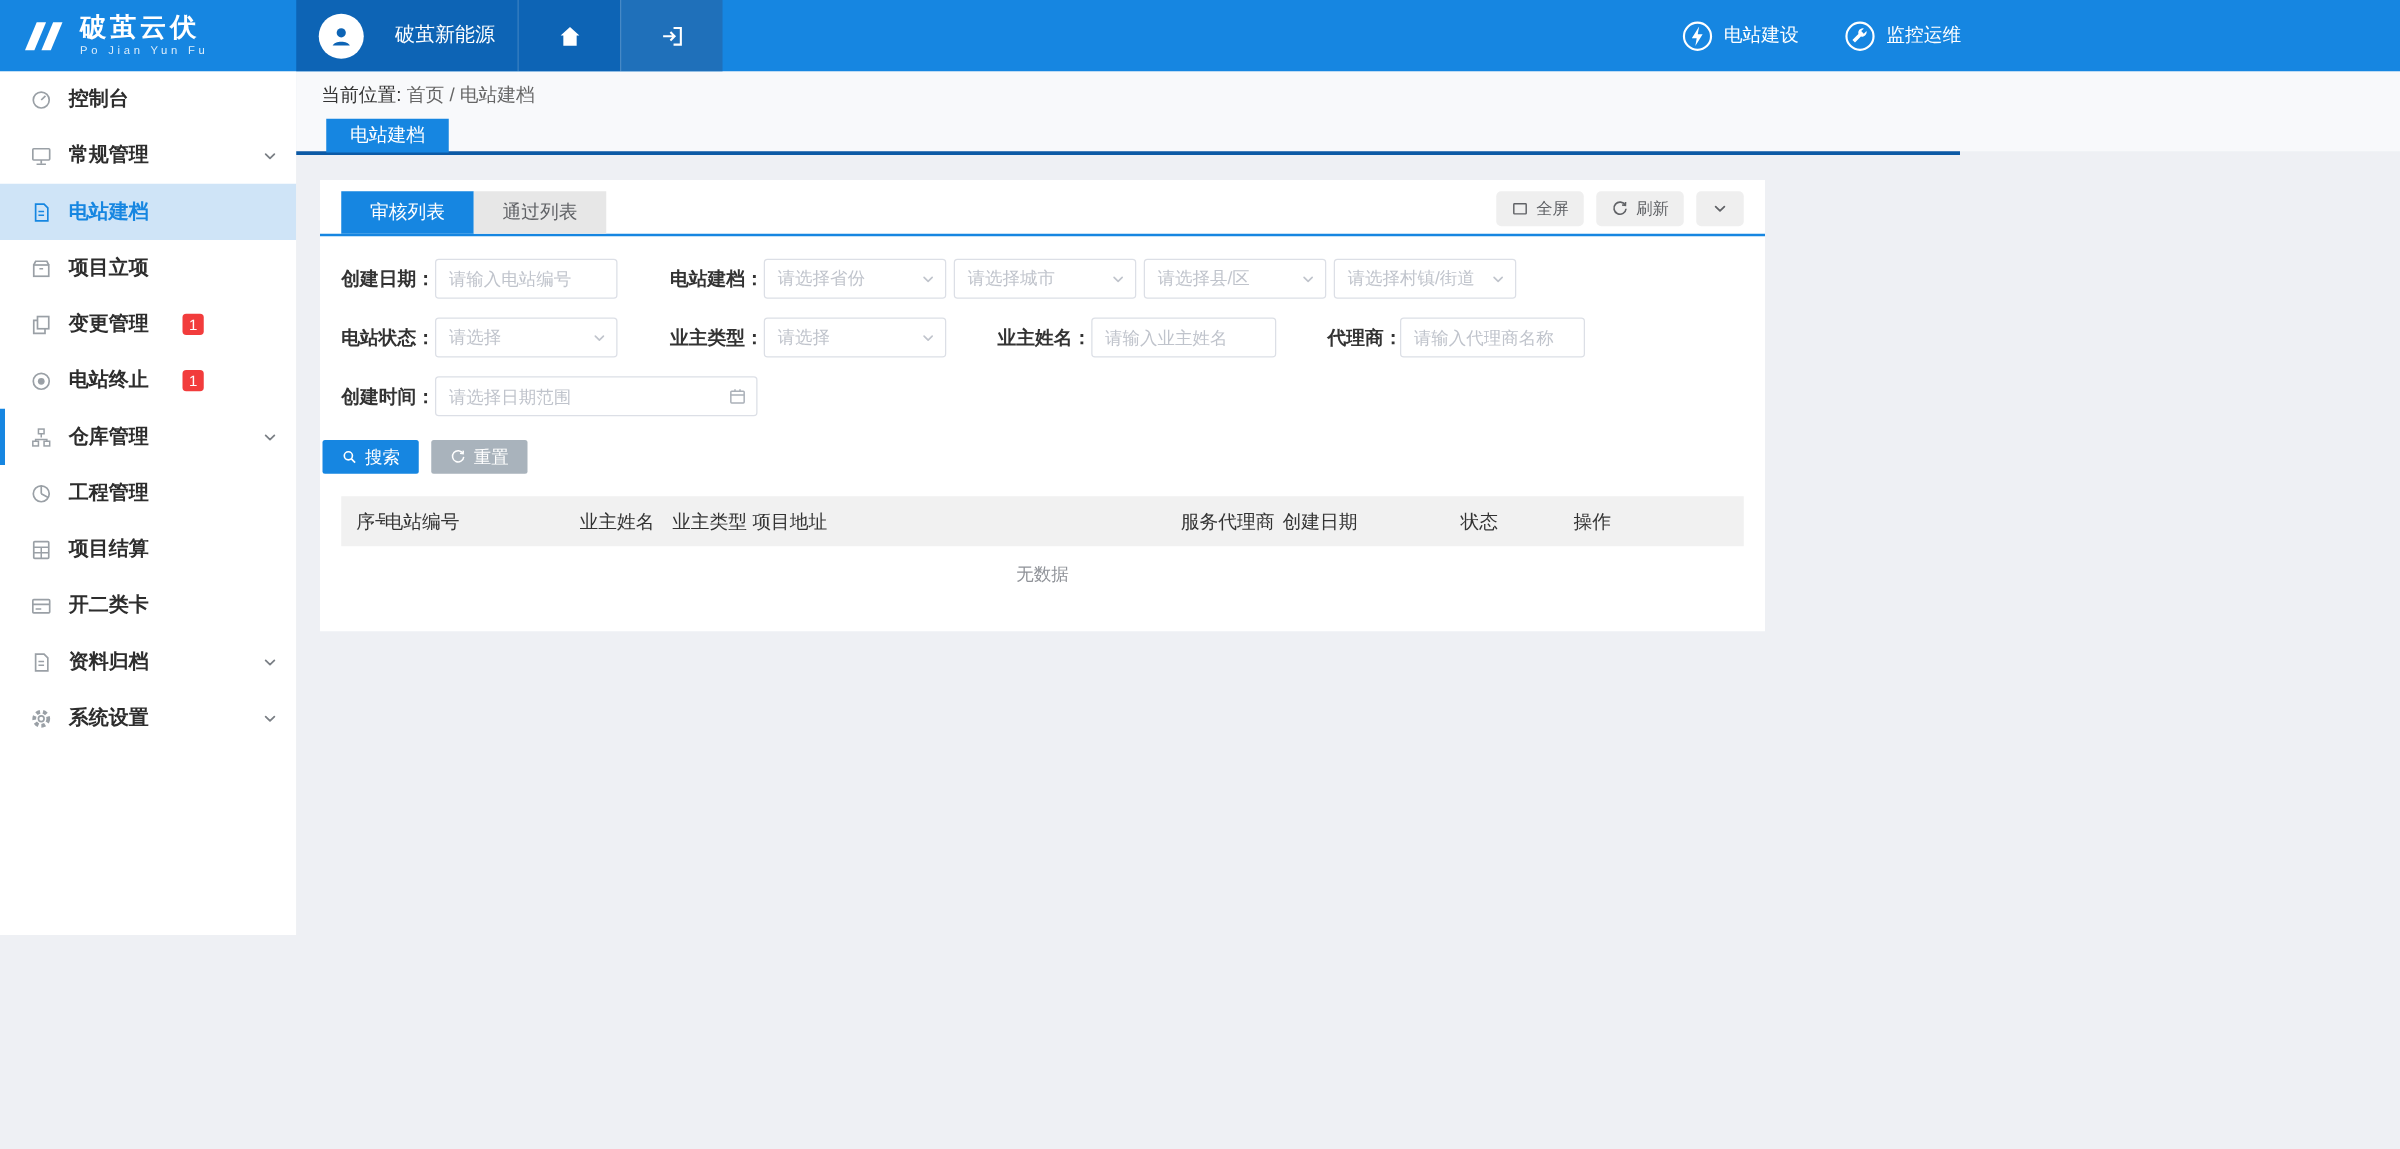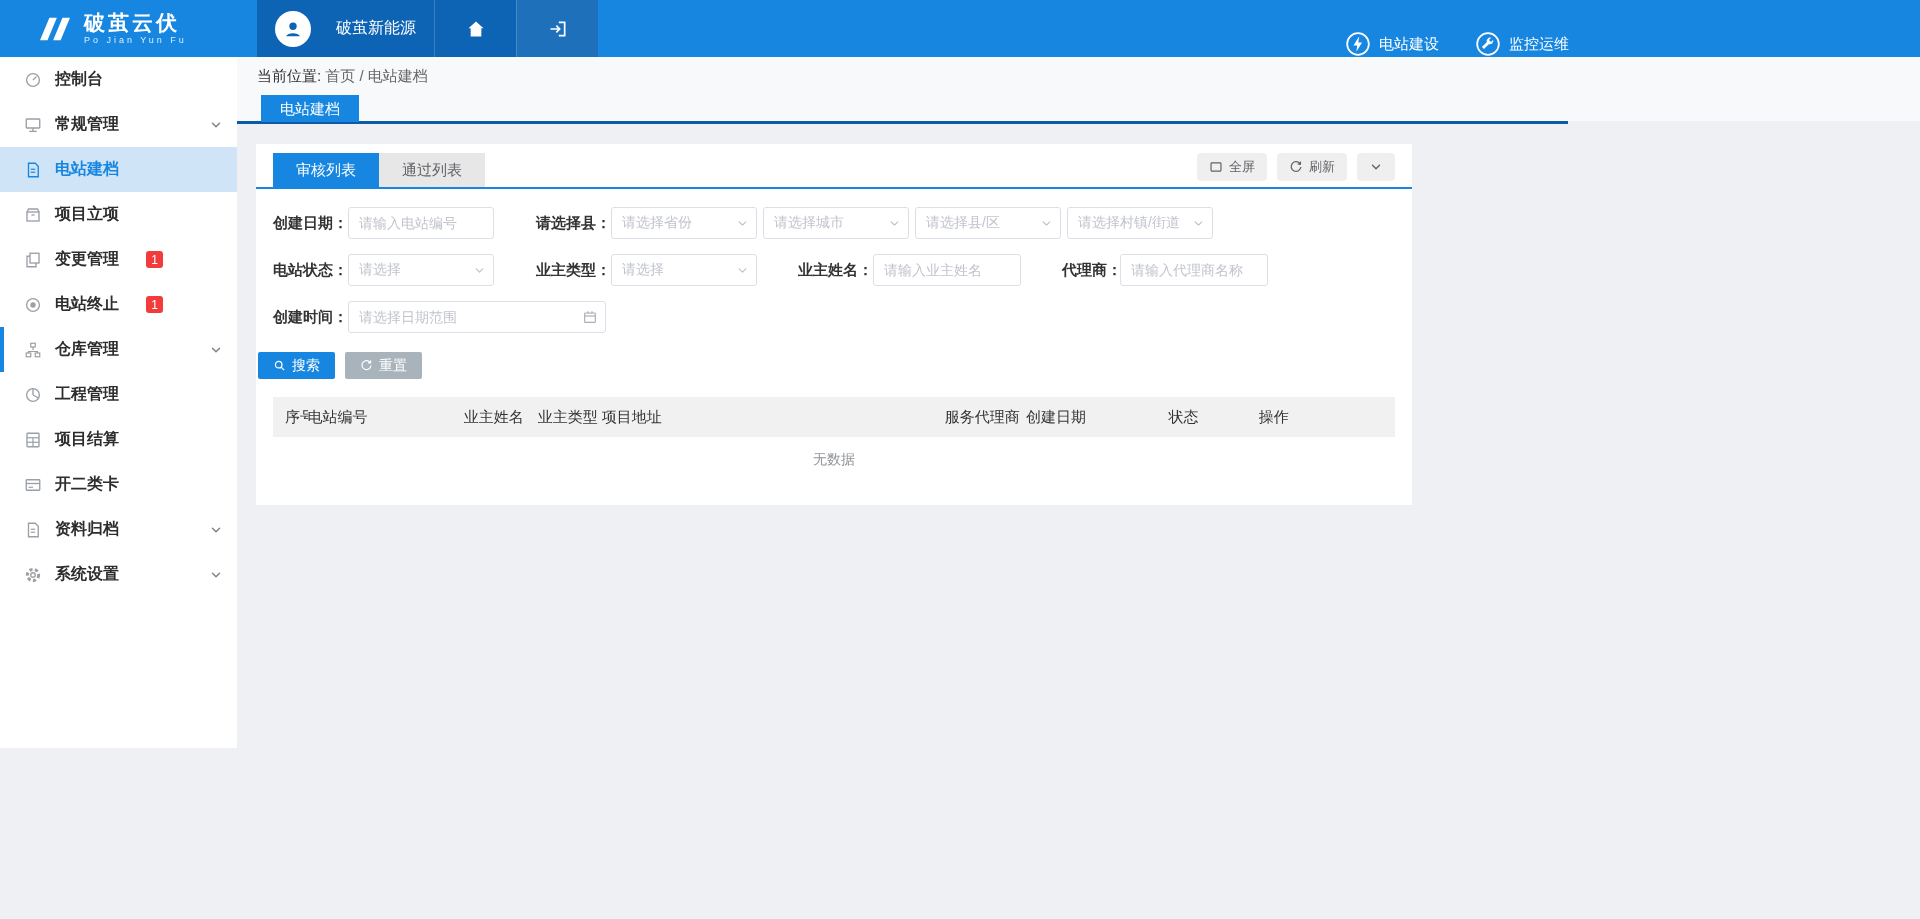--- a/index.html
+++ b/index.html
@@ -1,34 +1,34 @@
 <!DOCTYPE html>
 <html><head>
 <meta charset="utf-8">
 <style>
   * { margin:0; padding:0; box-sizing:border-box; }
   html,body { width:1920px; height:919px; overflow:hidden; }
   body { font-family:"Liberation Sans","DejaVu Sans",sans-serif; background:#eef0f4; color:#333; }
   .app { position:relative; width:1920px; height:919px; }
 
   
-  .topbar { position:absolute; top:0; left:0; width:1920px; height:57px; background:#1686e1; display:flex; align-items:stretch; z-index:5;padding-left:20px; }
+  .topbar { position:absolute; top:0; left:0; width:1920px; height:57px; background:#1686e1; display:flex; align-items:stretch; z-index:5; }
   .logo-area { width:237px; display:flex; align-items:center; padding-left:16px; gap:10px; }
   .logo-mark svg { display:block; }
   .logo-text { color:#fff; line-height:1.1; }
   .logo-title { font-size:21px; font-weight:bold; letter-spacing:3px; }
   .logo-sub { font-size:9px; letter-spacing:3px; opacity:.85; margin-top:2px; }
   .workspace { background:#0d64b5; display:flex; align-items:stretch; }
   .ws-block { display:flex; align-items:center; padding:0 18px; color:#fff; gap:25px; }
   .ws-block + .ws-block { border-left:1px solid rgba(255,255,255,.18); }
   .ws-home, .ws-exit { width:82px; justify-content:center; }
   .ws-exit { background:rgba(255,255,255,.08); }
   .avatar { width:36px; height:36px; border-radius:50%; background:#fff; display:flex; align-items:center; justify-content:center; color:#0d64b5; }
   .company-name { font-size:16px; white-space:nowrap; }
-  .topbar-actions { position:absolute; left:1345px; top:0; height:57px; display:flex; align-items:flex-end; gap:36px; }
+  .topbar-actions { position:absolute; left:1345px; top:0; height:57px; display:flex; align-items:center; gap:36px; }
   .top-action { display:flex; align-items:center; gap:8px; color:#fff; font-size:15px; cursor:pointer; white-space:nowrap; }
   .ring-icon { width:26px; height:26px; color:#fff; }
 
   
   .sidebar { position:absolute; top:57px; left:0; width:237px; height:691px; background:#fff; }
   .side-item { position:relative; height:45px; display:flex; align-items:center; padding-left:24px; gap:13px; cursor:pointer; color:#2d2d2d; }
   .side-item .s-icon { width:18px; height:18px; color:#9aa0a6; flex:0 0 18px; }
   .side-item .s-label { font-size:16px; font-weight:600; }
   .side-item.active { background:#cfe4f7; color:#1686e1; }
   .side-item.active .s-icon { color:#1686e1; }
@@ -413,21 +413,21 @@
               </span>
           </button>
         </div>
       </div>
 
       <div class="filters">
 
         <div class="f-row">
           <span class="f-label">创建日期：</span>
           <input class="f-input" placeholder="请输入电站编号" style="">
-          <span class="f-label gap42">请选择县：</span>
+          <span class="f-label gap42">电站建档：</span>
           <div class="f-select">
             <span class="sel-text">请选择省份</span>
             <span class="sel-chev">
                 <svg width="13" height="13">
                   <use href="#i-chev-down"></use>
                 </svg>
               </span>
           </div>
           <div class="f-select">
             <span class="sel-text">请选择城市</span>

